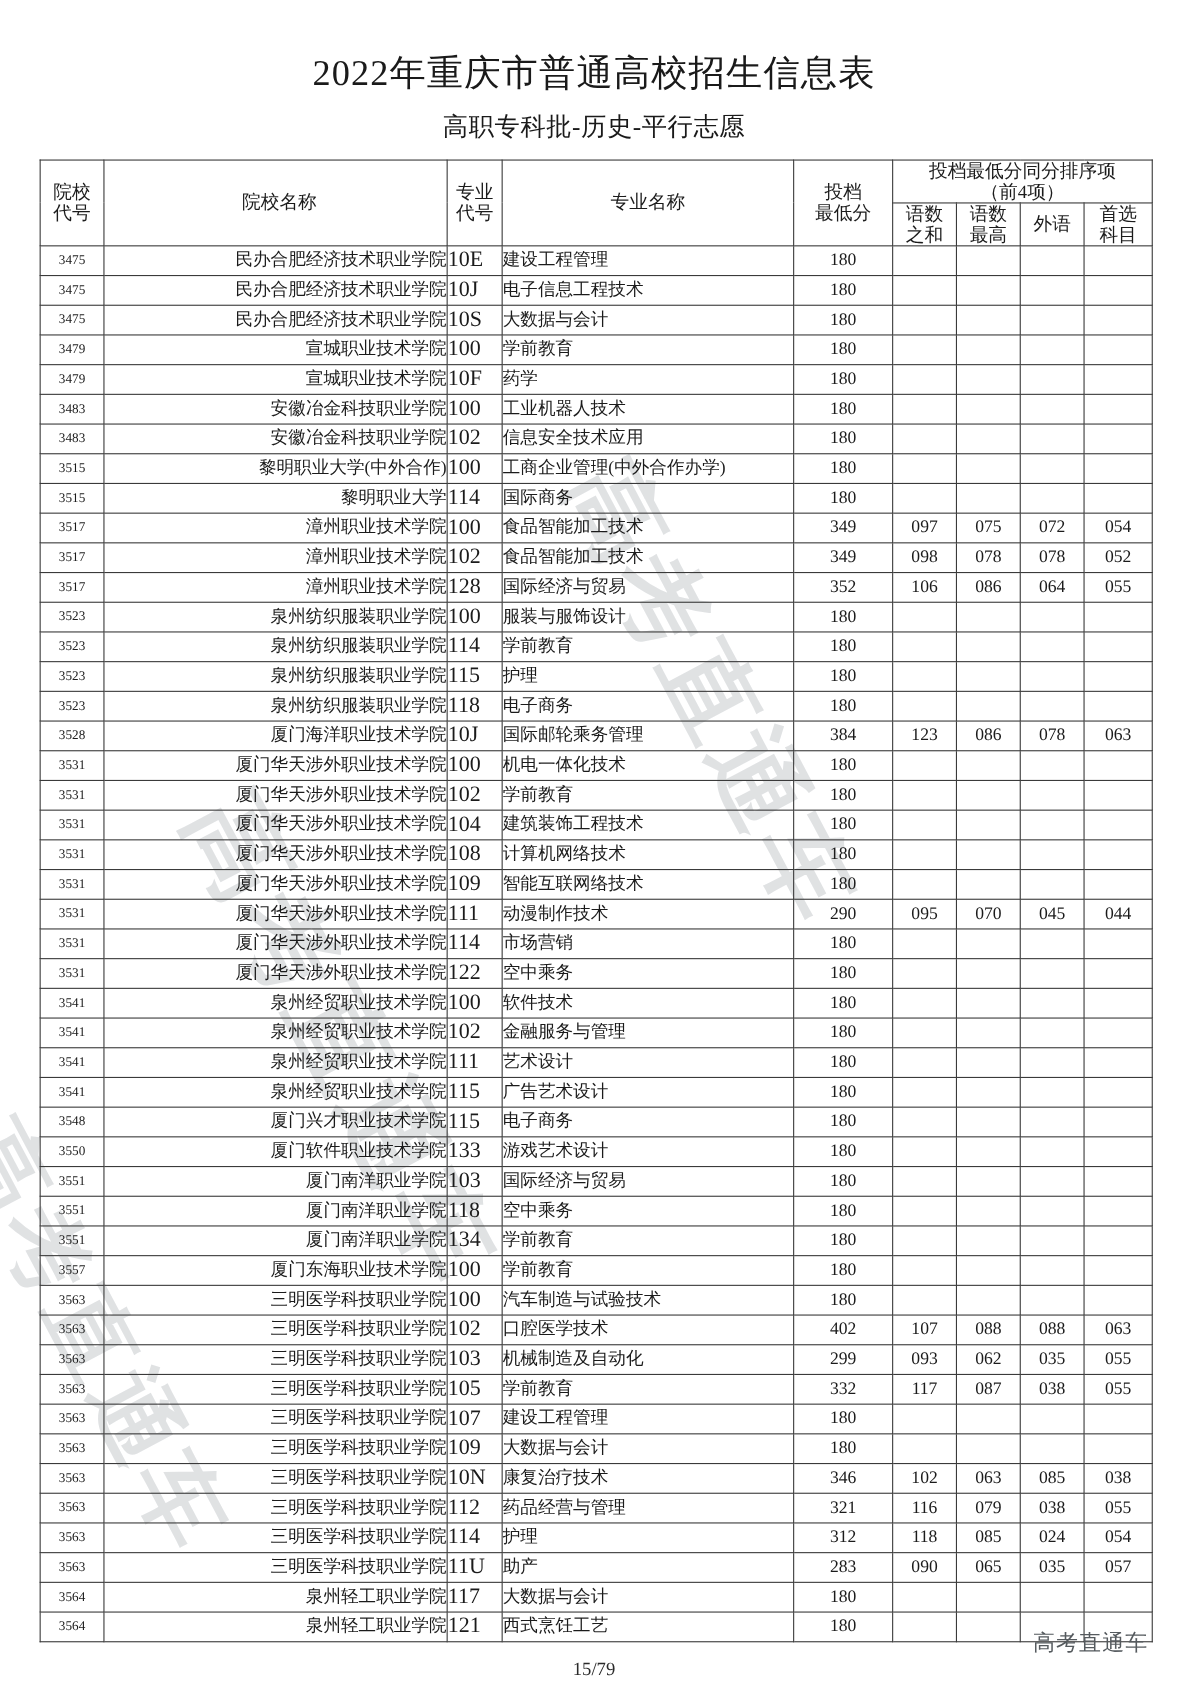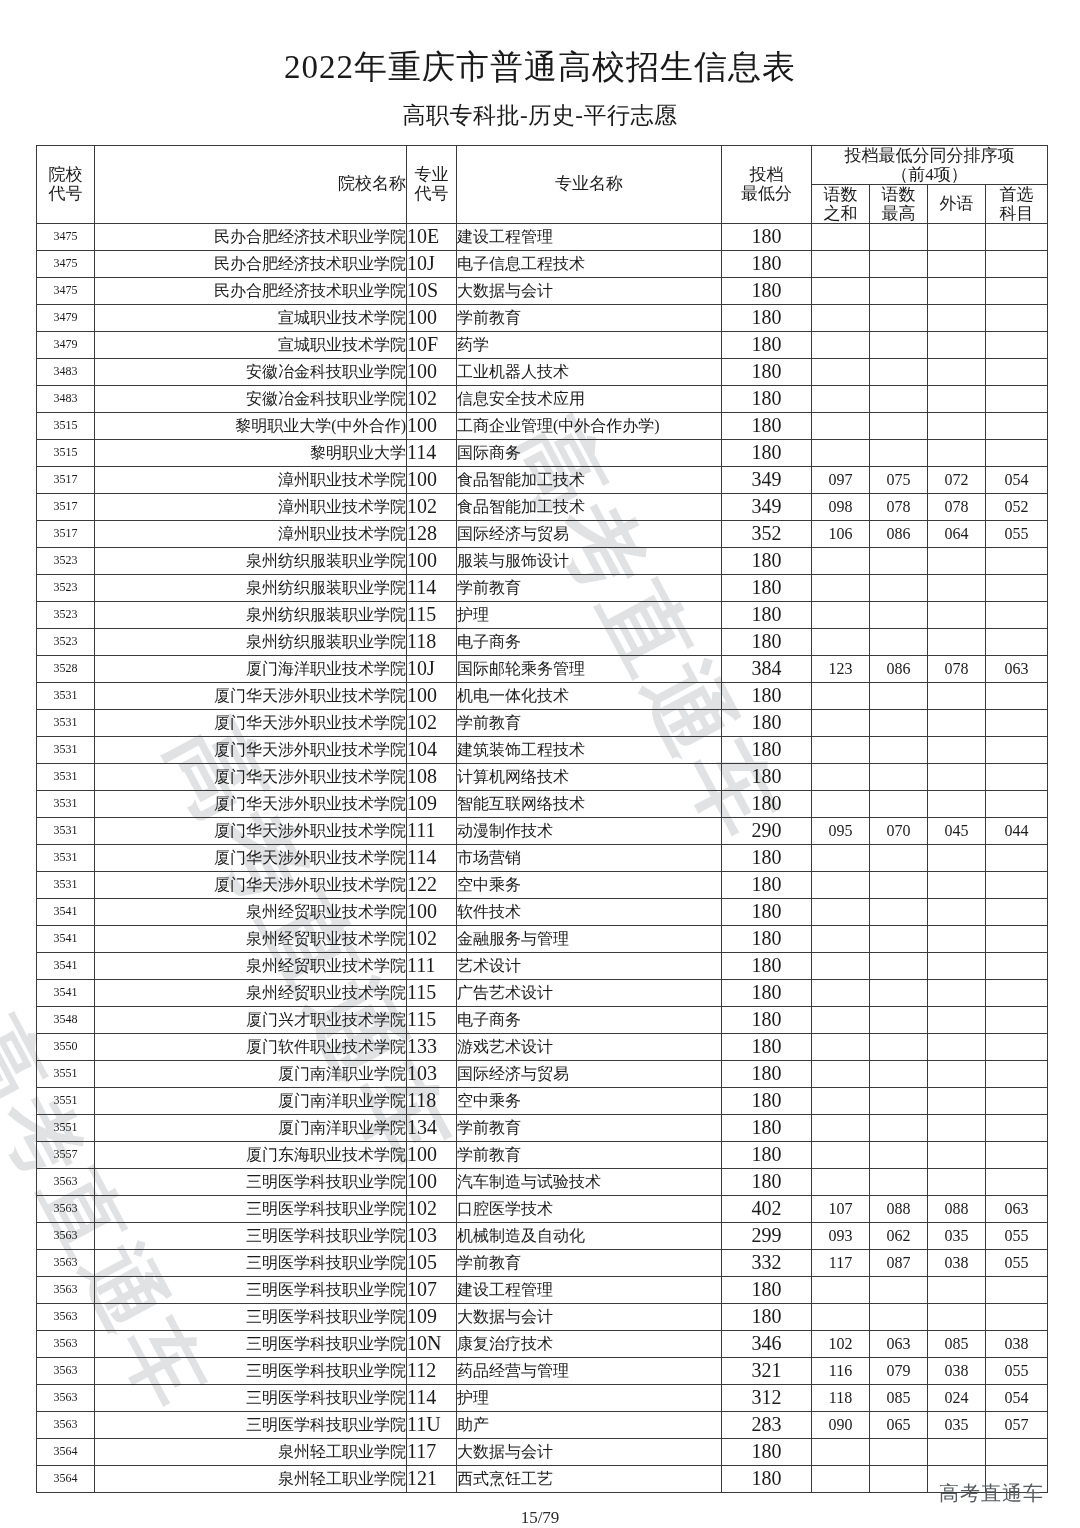--- a/index.html
+++ b/index.html
@@ -111,21 +111,21 @@
 
   .hdr-stack { display: block; line-height: 1.12; }
 
   tbody td {
     height: 26px;
   }
   td.c-code   { text-align: center; font-size: 12px; }
   td.c-school { text-align: right; padding-left: 7px; font-size: 16px; }
   td.c-mcode  { font-size: 20px; }
   td.c-major  { text-align: left; padding-left: 7px; font-size: 16px; }
-  td.c-score  { text-align: center; font-size: 20px; }
+  td.c-score  { text-align: center; font-size: 16px; }
   td.c-s1, td.c-s2, td.c-s3, td.c-s4 { text-align: center; font-size: 16px; }
 
   
   col.w-code   { width: 58px; }
   col.w-school { width: 312px; }
   col.w-mcode  { width: 50px; }
   col.w-major  { width: 265px; }
   col.w-score  { width: 90px; }
   col.w-s      { width: 58px; }
   col.w-s-last { width: 62px; }
@@ -178,21 +178,21 @@
         <col class="w-s">
         <col class="w-s">
         <col class="w-s-last">
       </colgroup>
       <thead>
         <tr>
           <th rowspan="2" class="hdr-tall">
             <span class="hdr-stack">院校</span>
             <span class="hdr-stack">代号</span>
           </th>
-          <th rowspan="2" class="hdr-tall" style="text-align:right;padding-left:7px;">院校名称</th>
+          <th rowspan="2" class="hdr-tall" style="text-align:center;padding-left:7px;">院校名称</th>
           <th rowspan="2" class="hdr-tall">
             <span class="hdr-stack">专业</span>
             <span class="hdr-stack">代号</span>
           </th>
           <th rowspan="2" class="hdr-tall">专业名称</th>
           <th rowspan="2" class="hdr-tall">
             <span class="hdr-stack">投档</span>
             <span class="hdr-stack">最低分</span>
           </th>
           <th colspan="4">

